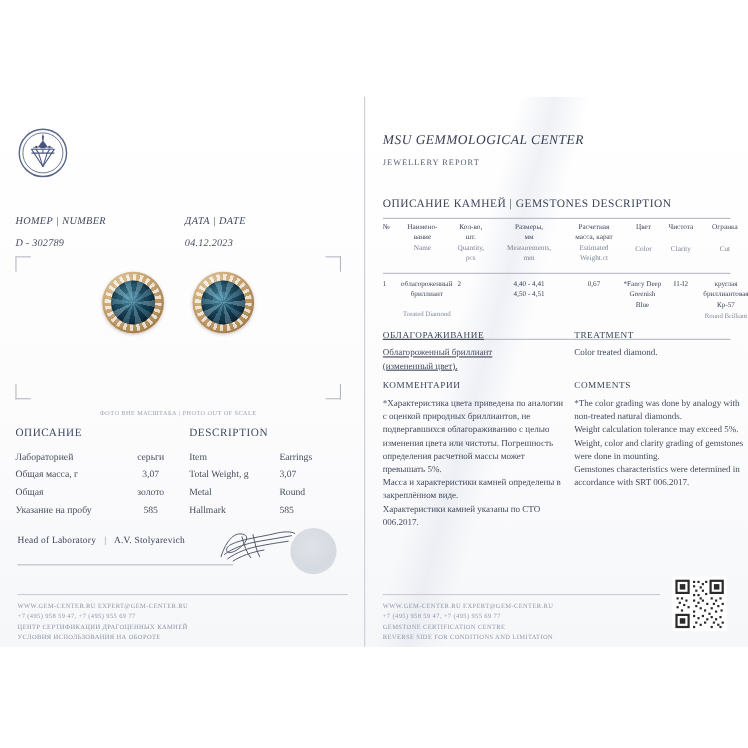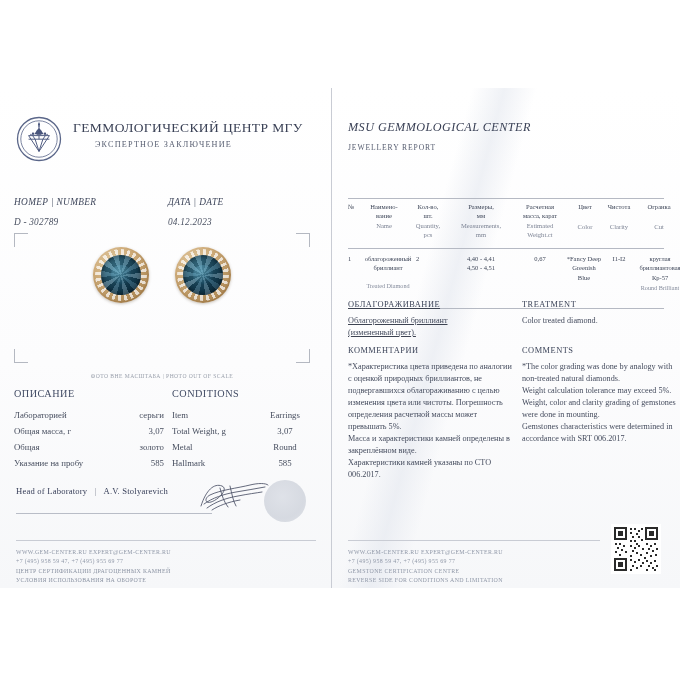--- a/index.html
+++ b/index.html
@@ -217,23 +217,23 @@
     position: relative;
     margin-top: 4px;
   }
   .desc-line {
     position: relative;
     height: 16px;
     font-size: 8.8px;
     color: #474e5f;
   }
   .desc-line .l-ru { position: absolute; left: 0; }
-  .desc-line .v-ru { position: absolute; left: 96px; width: 54px; text-align: right; }
+  .desc-line .v-ru { position: absolute; left: 96px; width: 54px; text-align: center; }
   .desc-line .l-en { position: absolute; left: 158px; }
-  .desc-line .v-en { position: absolute; left: 240px; width: 62px; text-align: center; }
+  .desc-line .v-en { position: absolute; left: 240px; width: 62px; text-align: left; }
 
   .signature-block {
     position: absolute;
     left: 16px; top: 398px;
     width: 300px;
   }
   .sig-line {
     font-size: 8.6px;
     color: #39405a;
     letter-spacing: 0.2px;
@@ -453,24 +453,20 @@
             <polygon points="12.6,19.6 33.4,19.6 23,35.4"></polygon>
             <line x1="12.6" y1="23.2" x2="33.4" y2="23.2"></line>
             <line x1="16.6" y1="19.6" x2="19.1" y2="23.2"></line>
             <line x1="23" y1="19.6" x2="23" y2="23.2"></line>
             <line x1="29.4" y1="19.6" x2="26.9" y2="23.2"></line>
             <line x1="19.1" y1="23.2" x2="23" y2="35.4"></line>
             <line x1="26.9" y1="23.2" x2="23" y2="35.4"></line>
           </g>
         </svg>
       </div>
-      <div class="brand-text">
-        <div class="brand-title">ГЕММОЛОГИЧЕСКИЙ ЦЕНТР МГУ</div>
-        <div class="brand-sub">ЭКСПЕРТНОЕ ЗАКЛЮЧЕНИЕ</div>
-      </div>
     </div>
 
     <div class="meta-row">
       <div class="meta-col c1">
         <div class="meta-label">НОМЕР | NUMBER</div>
         <div class="meta-value">D - 302789</div>
       </div>
       <div class="meta-col c2">
         <div class="meta-label">ДАТА | DATE</div>
         <div class="meta-value">04.12.2023</div>
@@ -501,21 +497,21 @@
           </div>
         </div>
       </div>
 
       <div class="photo-caption">ФОТО ВНЕ МАСШТАБА | PHOTO OUT OF SCALE</div>
     </div>
 
     <div class="desc-block">
       <div class="desc-heading-row">
         <div class="desc-heading h-ru">ОПИСАНИЕ</div>
-        <div class="desc-heading h-en">CONDITIONS</div>
+        <div class="desc-heading h-en">DESCRIPTION</div>
       </div>
       <div class="desc-grid">
         <div class="desc-line">
           <span class="l-ru">Лабораторией</span>
           <span class="v-ru">серьги</span>
           <span class="l-en">Item</span>
           <span class="v-en">Earrings</span>
         </div>
         <div class="desc-line">
           <span class="l-ru">Общая масса, г</span>
@@ -569,20 +565,21 @@
     </div>
   </div>
 
   <div class="right-page">
 
     <div class="r-brand">
       <div class="r-brand-title">MSU GEMMOLOGICAL CENTER</div>
       <div class="r-brand-sub">JEWELLERY REPORT</div>
     </div>
 
+    <div class="gem-section-title">ОПИСАНИЕ КАМНЕЙ | GEMSTONES DESCRIPTION</div>
 
     <div class="gem-table">
       <div class="gt-rule"></div>
 
       <div class="gt-head">
         <div class="gt-cell c-no">№</div>
         <div class="gt-cell c-name">
           <div style="white-space:pre-line">Наимено-
 вание</div>
           <div class="en">Name</div>

